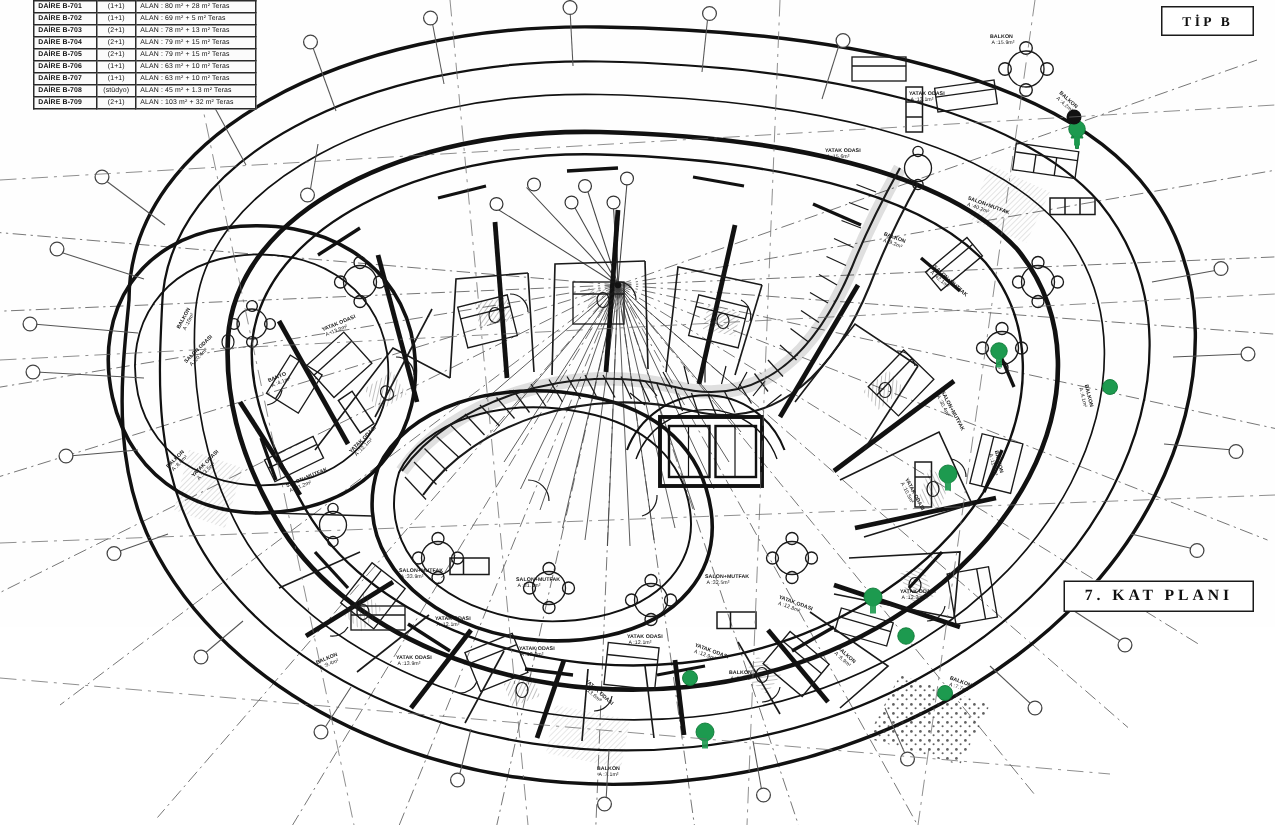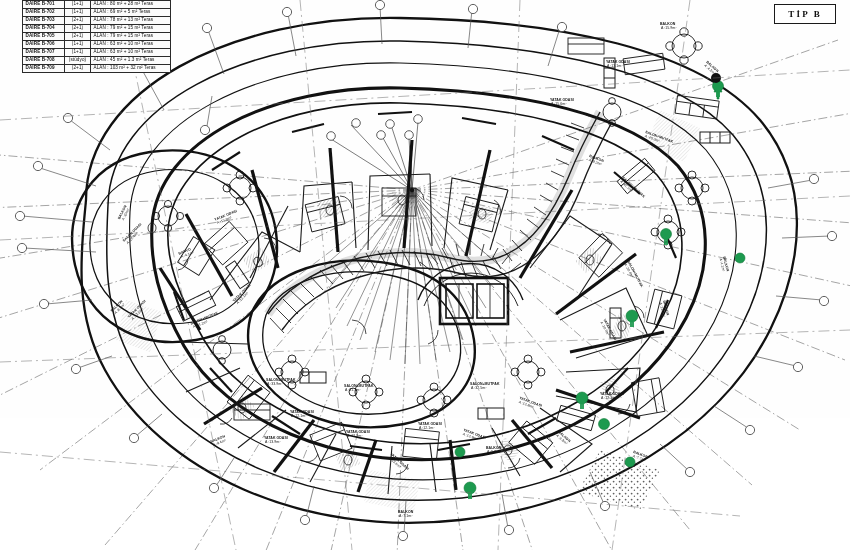--- a/index.html
+++ b/index.html
@@ -712,20 +712,21 @@
       </tr>
       <tr>
         <td class="c-name">DAİRE B-709</td>
         <td class="c-type">(2+1)</td>
         <td class="c-area">ALAN : 103 m² + 32 m² Teras</td>
       </tr>
     </tbody>
   </table>
 
   <div class="titlebox" id="tip-b">TİP B</div>
+  <div class="titlebox" id="kat-plani">7. KAT PLANI</div>
 
   <div class="rl rot-n60" style="left:117px;top:218px">
     <b>BALKON</b>
     <i>A :10m²</i>
   </div>
   <div class="rl rot-n45" style="left:110px;top:310px">
     <b>BALKON</b>
     <i>A :8.6m²</i>
   </div>
   <div class="rl rot-n45" style="left:122px;top:240px">

